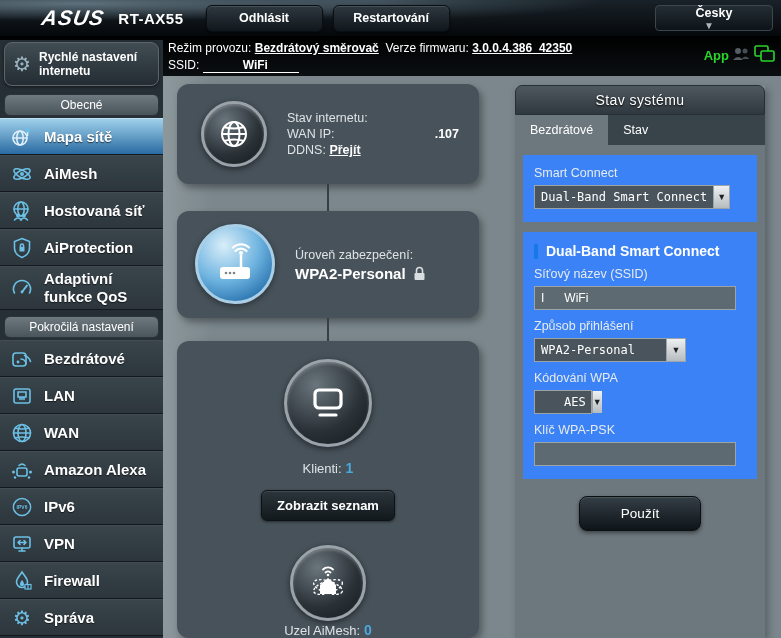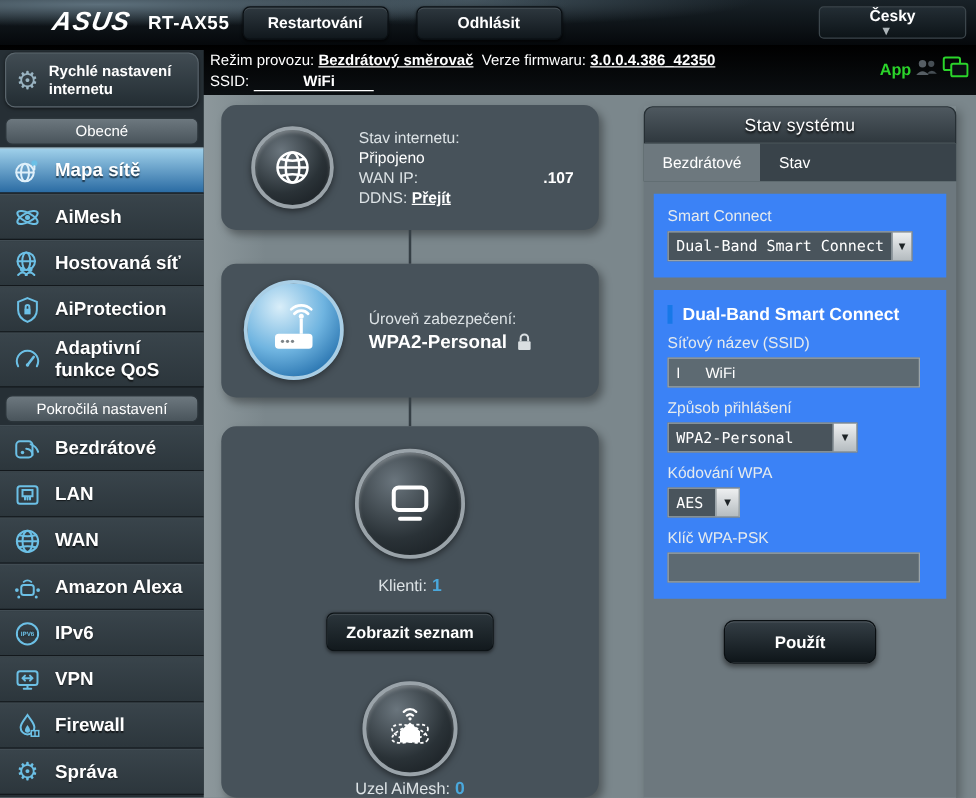--- a/index.html
+++ b/index.html
@@ -104,31 +104,31 @@
     display:flex; align-items:center; padding:0 6px; white-space:pre; }
   .sel-btn { width:19px; background:linear-gradient(#eef0f1,#b5bcc0); border-left:1px solid #9aa4a9;
     display:flex; align-items:center; justify-content:center; color:#1d2326; font-size:9px; }
   .tin { background:#5d6a72; border:1px solid #9aa4a9; color:#fff; font-size:12px;
     height:24px; width:202px; padding:0 6px; font-family:"Liberation Sans", sans-serif; }
   .hd { display:flex; align-items:center; gap:8px; margin-bottom:8px; }
   .hd .bar { width:4px; height:15px; background:#1778e8; }
   .hd .ht { color:#fff; font-weight:bold; font-size:14px; }
   .apply { margin:17px auto 0 auto; width:122px; height:35px; border-radius:8px;
     background:linear-gradient(#343e45,#0e1519); border:1px solid #0a0f12; color:#fff;
-    font-weight:bold; font-size:13.5px; cursor:pointer;
+    font-weight:normal; font-size:13.5px; cursor:pointer;
     box-shadow:0 2px 4px rgba(0,0,0,.45), inset 0 1px 0 rgba(255,255,255,.12); }
 </style>
 </head>
 <body>
 
 <div class="topbar">
   <span class="logo">ASUS</span>
   <span class="model">RT-AX55</span>
+  <div class="tb-btn">Odhlásit</div>
   <div class="tb-btn" style="margin-left:10px;">Restartování</div>
-  <div class="tb-btn">Odhlásit</div>
   <div class="lang">
     <span class="lv">Česky</span>
     <span class="arr">▼</span>
   </div>
 </div>
 
 <div class="infobar">
   <div class="row">
     <span>Režim provozu:</span>
     <a>Bezdrátový směrovač</a>&nbsp;
@@ -323,21 +323,20 @@
       <div class="badge badge-dark" style="width:66px;height:66px;margin-left:24px;">
         <svg width="34" height="34" viewBox="0 0 34 34" style="stroke:#fff;fill:none;stroke-width:2;">
           <circle cx="17" cy="17" r="12"></circle>
           <line x1="5" y1="17" x2="29" y2="17"></line>
           <ellipse cx="17" cy="17" rx="5.5" ry="12"></ellipse>
           <path d="M7 10 a16 6 0 0 0 20 0 M7 24 a16 6 0 0 1 20 0"></path>
         </svg>
       </div>
       <div class="ctext">
         <div class="row">Stav internetu:</div>
-        <div class="row v">Připojeno</div>
         <div class="row wanrow">
           <span>WAN IP:</span>
           <span class="wv">.107</span>
         </div>
         <div class="row">
           <span>DDNS:</span>
           <a>Přejít</a>
         </div>
       </div>
     </div>
@@ -421,21 +420,21 @@
         <div class="plabel first">Síťový název (SSID)</div>
         <input class="tin" value="I      WiFi" style="">
 
         <div class="plabel">Způsob přihlášení</div>
         <div class="sel" style="width:152px;">
           <span class="sel-val" style="flex:1;">WPA2-Personal</span>
           <span class="sel-btn">▼</span>
         </div>
 
         <div class="plabel">Kódování WPA</div>
-        <div class="sel" style="width:58px;">
+        <div class="sel" style="width:58px;padding-left:23px;">
           <span class="sel-val" style="flex:1;">AES</span>
           <span class="sel-btn">▼</span>
         </div>
 
         <div class="plabel">Klíč WPA-PSK</div>
         <input class="tin" value="" style="">
       </div>
 
       <button class="apply">Použít</button>
     </div>

